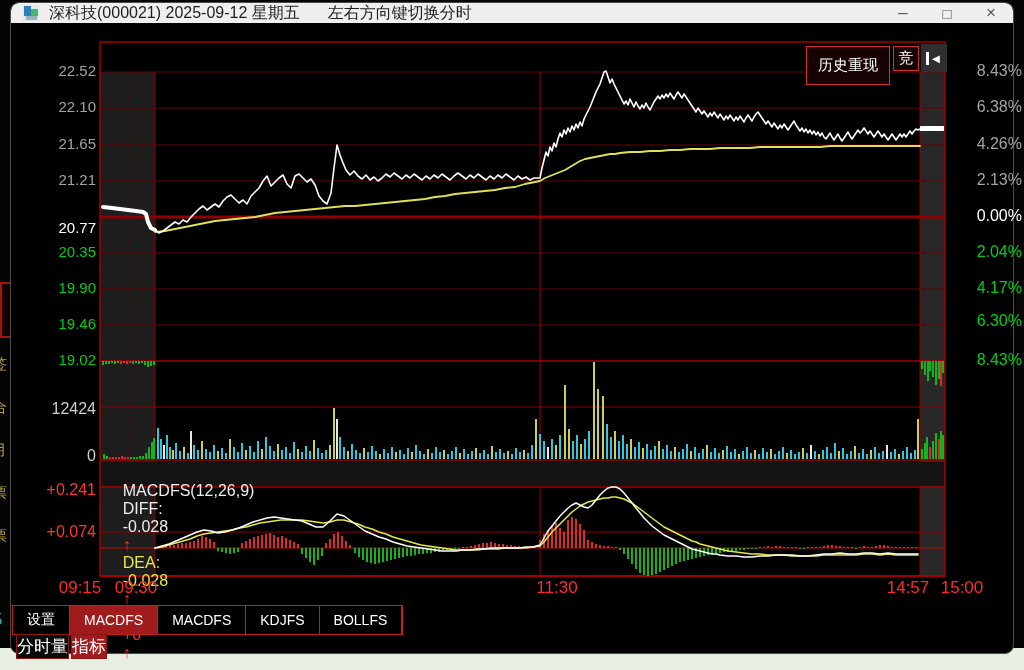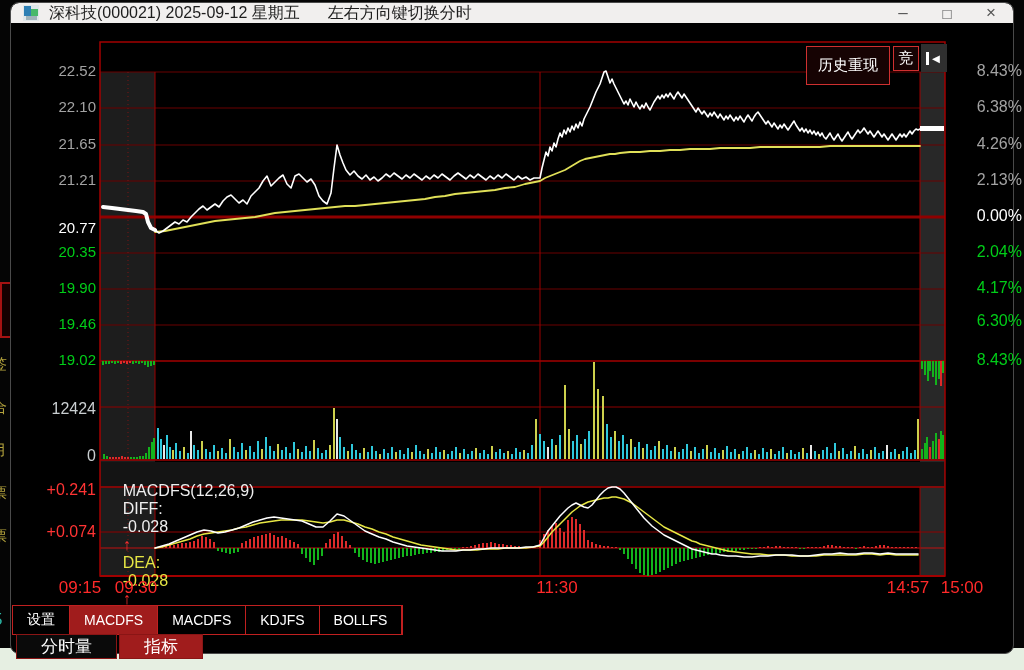--- a/index.html
+++ b/index.html
@@ -43,21 +43,21 @@
   #btn-collapse{left:921px;top:44px;width:26px;height:28px;background:#2f2f2f;border:1px solid #2f2f2f;color:#fff;font-size:13px;}
   #btn-collapse .bar{display:inline-block;width:3px;height:13px;background:#fff;margin-right:1px;}
   #macd-info{left:105px;top:464px;font-size:16px;z-index:3;}
   #macd-info .w{color:#eee}.mi-y{color:#e6e644}.mi-r{color:#ff3030}
   #macd-info span{margin-right:4px;margin-top:37px;}
   
   #tabrow1{position:absolute;left:12px;top:605px;height:28px;display:flex;z-index:3;border:1px solid #c02020;background:#000;}
   .tab{padding:0 14px;display:flex;align-items:center;color:#fff;font-size:14px;border-right:1px solid #c02020;background:#000;}
   .tab.sel{background:#a01c1c;}
   #tabrow2{position:absolute;left:16px;top:634px;height:25px;display:flex;z-index:3;}
-  .tab2{padding:0 24px;display:flex;align-items:center;color:#fff;font-size:17px;border:1px solid #8a1515;background:#0a0a0a;margin-right:2px;}
+  .tab2{padding:0 0;display:flex;align-items:center;color:#fff;font-size:17px;border:1px solid #8a1515;background:#0a0a0a;margin-right:2px;}
   .tab2.sel{background:#a01c1c;}
   #plot{position:absolute;left:0;top:0;width:1024px;height:670px;z-index:2;pointer-events:none;}
 </style>
 </head>
 <body>
 
 <div id="stage">
 
   <div id="desktop-strip"></div>
   <div id="desktop-smudge"></div>

